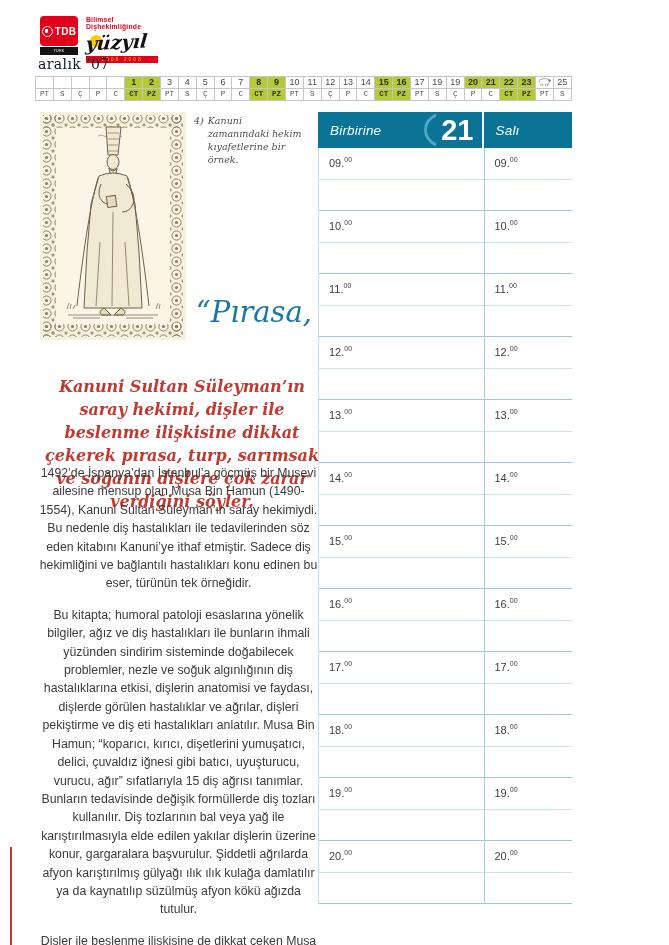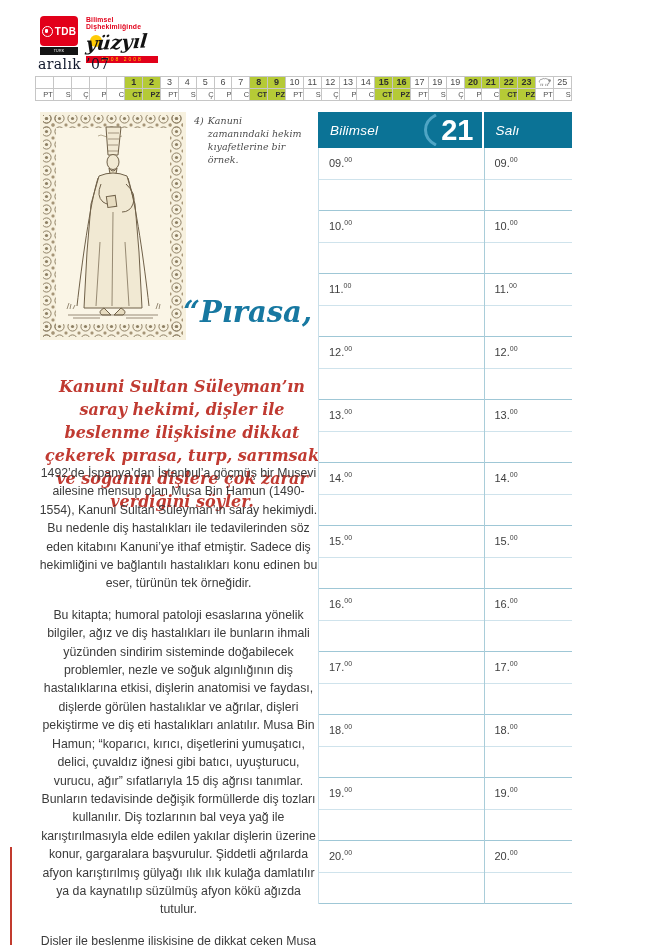--- a/index.html
+++ b/index.html
@@ -38,33 +38,33 @@
 
   
   .cal-strip { position:absolute; left:35px; top:76px; width:625px;
     display:grid; grid-template-columns:repeat(35,1fr); }
   .cal-col { border-left:1px solid #c6c6c6; }
   .cal-col:last-child { border-right:5px solid #000000; }
   .cal-num { height:13px; border-top:1px solid #c6c6c6; border-bottom:1px solid #c6c6c6;
     background:#fff; font-size:9px; color:#4a4a4a; text-align:center; line-height:11px;
     display:flex; align-items:center; justify-content:center; }
   .cal-abbr { height:12px; border-bottom:1px solid #c6c6c6; background:#fff;
-    font-family:Liberation Sans, sans-serif; font-size:7.5px; color:#4f4f4f;
-    text-align:right; line-height:11px; }
+    font-family:Liberation Mono, monospace; font-size:7.5px; color:#4f4f4f;
+    text-align:center; line-height:11px; }
   .cal-num.green, .cal-abbr.green { background:#b5ca36; color:#2e2e2e; font-weight:bold; }
 
   
   .engraving { position:absolute; left:40px; top:112px; width:146px; height:228px; }
   .fig-caption { position:absolute; left:194px; top:114px; width:108px;
     font-family:"DejaVu Serif", serif; font-style:italic; font-size:9.5px;
     line-height:13px; color:#4d4d4d; display:flex; gap:4px; }
 
   
   .quote { position:absolute; left:60px; top:294px; width:252px; text-align:right;
-    font-family:"DejaVu Serif", serif; font-style:italic; font-weight:bold;
+    font-family:"DejaVu Serif", serif; font-style:italic; font-weight:normal;
     font-size:29px; line-height:36px; color:#1778a1; }
   .lead { position:absolute; left:42px; top:375px; width:280px;
     font-family:"DejaVu Serif", serif; font-style:italic; font-weight:bold;
     font-size:16px; line-height:23px; color:#c03a31;text-align:center; }
   .bodytext { position:absolute; left:38px; top:464px; width:281px;
     font-size:12.3px; line-height:18.4px; color:#3b3b3b; }
   .bodytext p { margin-bottom:13px;text-align:center; }
   .red-rule { position:absolute; left:10px; top:847px; width:2px; height:98px;
     background:#c23b2e; }
 
@@ -302,21 +302,21 @@
   <div class="bodytext">
     <p>1492’de İspanya’dan İstanbul’a göçmüş bir Musevi ailesine mensup olan Musa Bin Hamun (1490-1554), Kanuni Sultan Süleyman’ın saray hekimiydi. Bu nedenle diş hastalıkları ile tedavilerinden söz eden kitabını Kanuni’ye ithaf etmiştir. Sadece diş hekimliğini ve bağlantılı hastalıkları konu edinen bu eser, türünün tek örneğidir.</p>
     <p>Bu kitapta; humoral patoloji esaslarına yönelik bilgiler, ağız ve diş hastalıkları ile bunların ihmali yüzünden sindirim sisteminde doğabilecek problemler, nezle ve soğuk algınlığının diş hastalıklarına etkisi, dişlerin anatomisi ve faydası, dişlerde görülen hastalıklar ve ağrılar, dişleri pekiştirme ve diş eti hastalıkları anlatılır. Musa Bin Hamun; “koparıcı, kırıcı, dişetlerini yumuşatıcı, delici, çuvaldız iğnesi gibi batıcı, uyuşturucu, vurucu, ağır” sıfatlarıyla 15 diş ağrısı tanımlar. Bunların tedavisinde değişik formüllerde diş tozları kullanılır. Diş tozlarının bal veya yağ ile karıştırılmasıyla elde edilen yakılar dişlerin üzerine konur, gargaralara başvurulur. Şiddetli ağrılarda afyon karıştırılmış gülyağı ılık ılık kulağa damlatılır ya da kaynatılıp süzülmüş afyon kökü ağızda tutulur.</p>
     <p>Dişler ile beslenme ilişkisine de dikkat çeken Musa Bin Hamun,  birbirine benzeyen yemekleri önerir. Birbirine uymayan yemekler ile pırasa, turp, sarımsak ve soğanın dişlere çok zarar verdiğini söyler.</p>
   </div>
   <div class="red-rule"></div>
 
   <div class="planner">
       <div class="pl-col">
         <div class="pl-header">
-          <span class="pl-day">Bilimsel</span>
+          <span class="pl-day">Birbirine</span>
           <span class="pl-right">
             <svg width="18" height="32" viewBox="0 0 18 32">
               <path d="M16 1 C 2 8 2 24 16 31" fill="none" stroke="#4fa5c5" stroke-width="3"></path>
             </svg>
             <span class="pl-num">21</span>
           </span>
         </div>
         <div class="pl-body">
           <div class="pl-label-row"><span class="pl-time">09.<sup>00</sup></span></div>
           <div class="pl-empty-row"></div>

